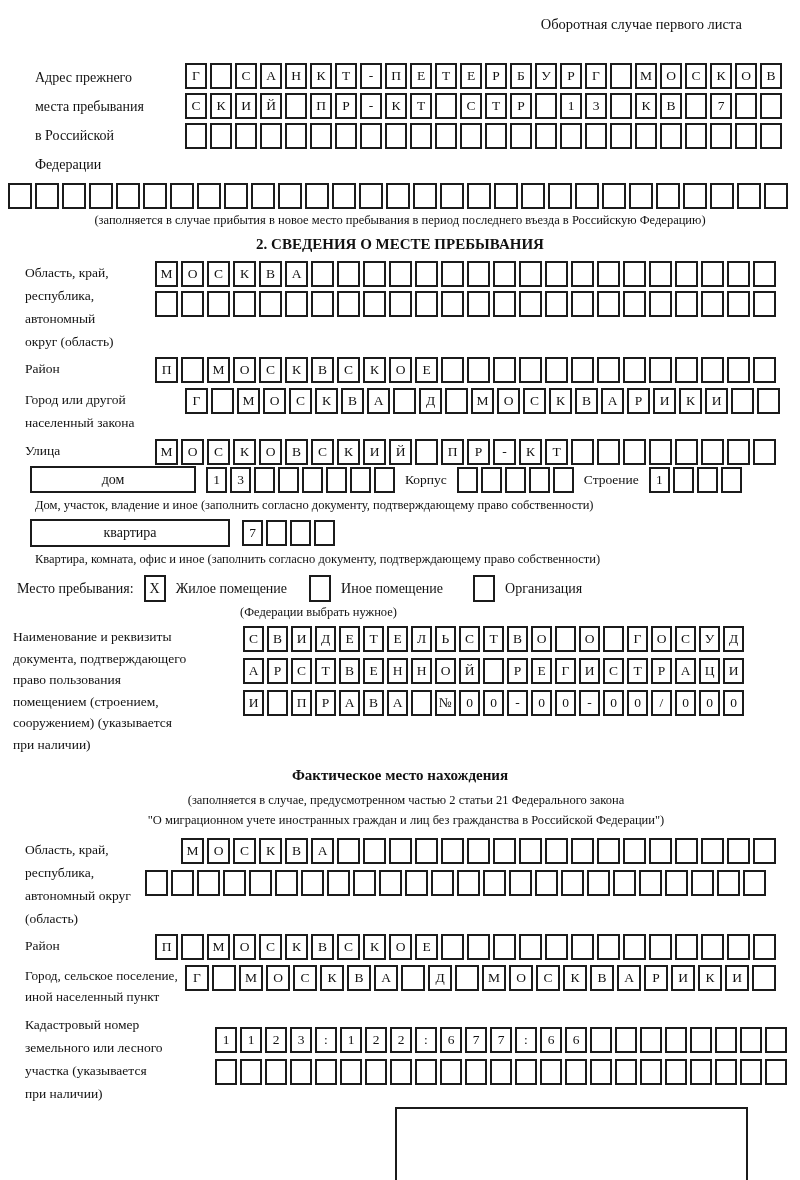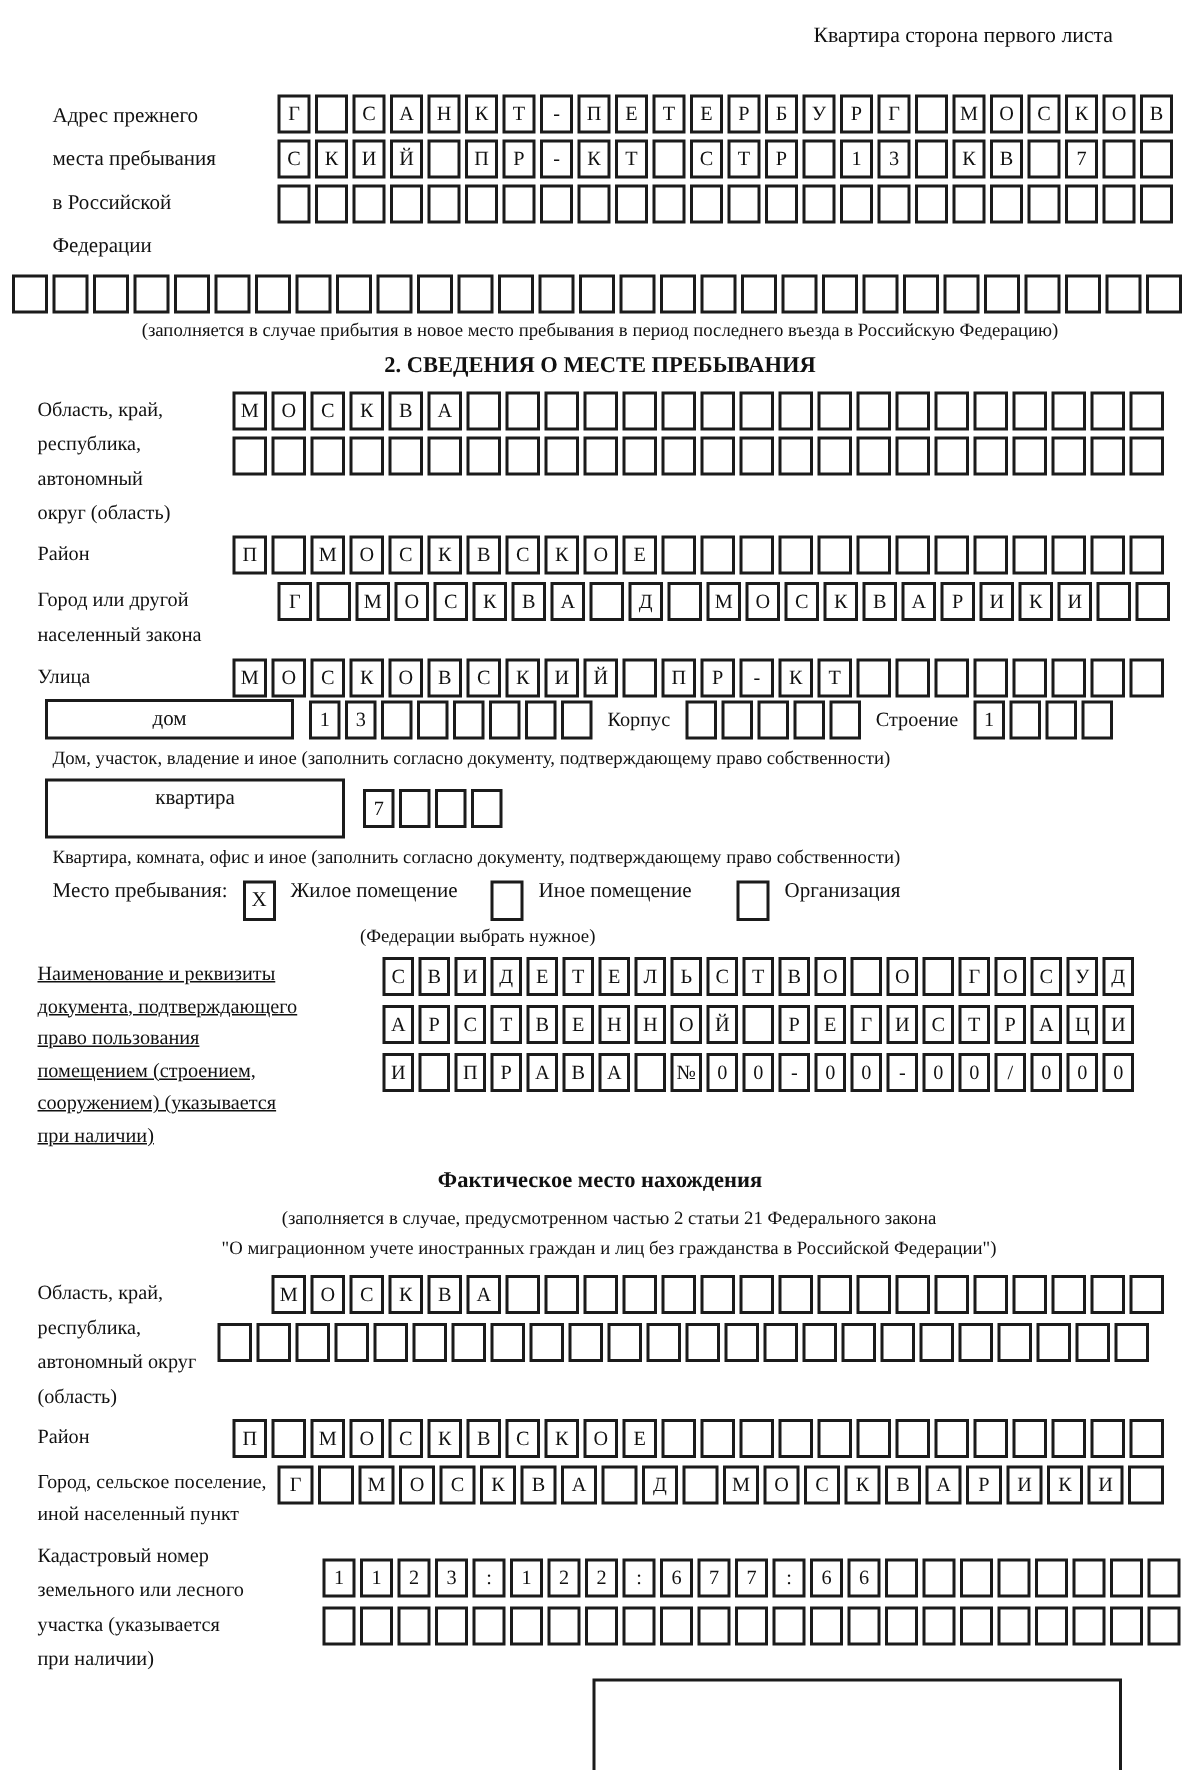--- a/index.html
+++ b/index.html
@@ -44,44 +44,44 @@
   .sec-title-2{margin-top:8px;}
   .lbl155{width:130px;padding-left:25px;line-height:23px;}
   .block-oblast{margin-top:8px;}
   .block-rayon{margin-top:4px;}
   .block-gorod{margin-top:5px;}
   .block-gorod .cellrow{margin-left:30px;}
   .block-ulitsa{margin-top:5px;}
   .block-dom{margin-top:1px;padding-left:30px;align-items:center;column-gap:10px;}
   .note-left{padding-left:35px;margin-top:5px;}
   .block-kvartira{margin-top:6px;padding-left:30px;align-items:center;column-gap:12px;}
-  .block-mesto{margin-top:8px;padding-left:35px;font-size:14px;align-items:flex-start;column-gap:10px;}
+  .block-mesto{margin-top:8px;padding-left:17px;font-size:14px;align-items:center;column-gap:10px;}
   .note-mesto{margin-left:240px;margin-top:3px;}
   .block-doc{margin-top:6px;}
-  .block-doc .label-col{width:230px;padding-left:25px;line-height:21.5px;text-decoration:underline;}
+  .block-doc .label-col{width:230px;padding-left:13px;line-height:21.5px;}
   .block-doc .cells-col{row-gap:6px;}
   .fact-title{margin-top:12px;}
   .fact-notes{margin-top:6px;line-height:20px;margin-left:12px;}
   .block-foblast{margin-top:8px;}
   .block-foblast .cells-col{row-gap:6px;}
   .row-indent26{margin-left:26px;}
   .row-indent-10{margin-left:-10px;}
   .block-fgorod .label-col{width:160px;padding-left:25px;line-height:21px;font-size:13.2px;}
   .block-fgorod .cellrow{margin-left:0px;}
   .block-kadastr{margin-top:6px;}
   .block-kadastr .label-col{width:165px;padding-left:25px;line-height:23px;}
   .block-kadastr .cells-col{margin-left:25px;margin-top:14px;row-gap:6px;}
   .stampbox{margin-top:2px;}
 </style>
 </head>
 <body>
 
 <div class="page">
 
-  <div class="header-title">Квартира сторона первого листа</div>
+  <div class="header-title">Оборотная случае первого листа</div>
 
   <div class="flexrow block-prev">
     <div class="label-col">
         <div>Адрес прежнего</div>
         <div>места пребывания</div>
         <div>в Российской</div>
         <div>Федерации</div>
       </div>
     <div class="cells-col">
       <div class="cellrow cw25">
@@ -378,21 +378,21 @@
     <div class="cellrow cw24">
         <span class="cell">1</span>
         <span class="cell"></span>
         <span class="cell"></span>
         <span class="cell"></span>
       </div>
   </div>
   <div class="note note-left">Дом, участок, владение и иное (заполнить согласно документу, подтверждающему право собственности)</div>
 
   <div class="flexrow block-kvartira">
-    <div class="bigbox" style="width:200px;height:40px;line-height:24px;">квартира</div>
+    <div class="bigbox" style="width:200px;height:28px;line-height:24px;">квартира</div>
     <div class="cellrow cw24">
         <span class="cell">7</span>
         <span class="cell"></span>
         <span class="cell"></span>
         <span class="cell"></span>
       </div>
   </div>
   <div class="note note-left">Квартира, комната, офис и иное (заполнить согласно документу, подтверждающему право собственности)</div>
 
   <div class="flexrow block-mesto">

